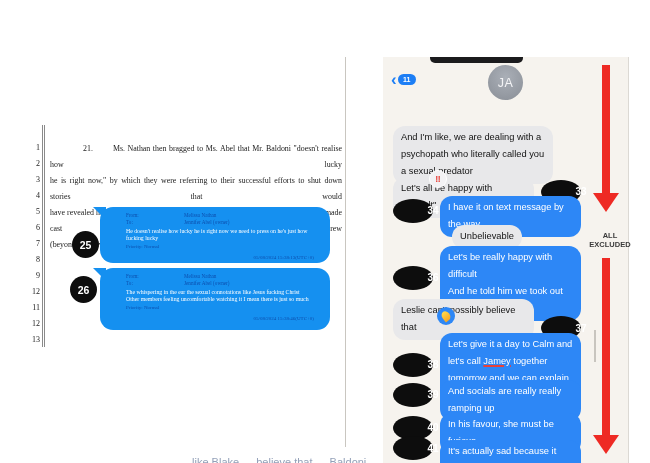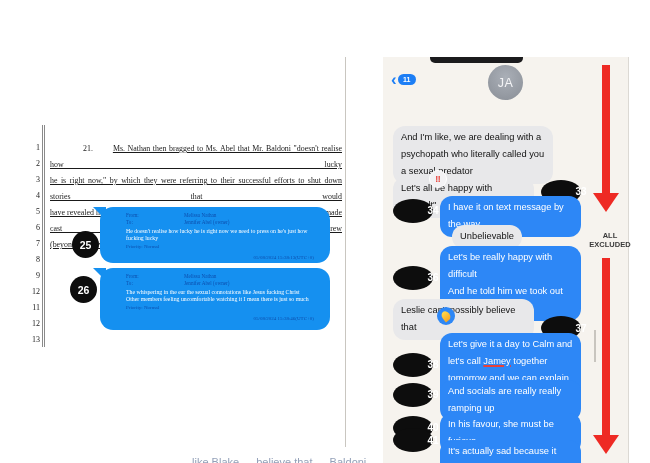--- a/index.html
+++ b/index.html
@@ -17,21 +17,21 @@
   }
   .doc-rule {
     position:absolute; left:14px; top:68px; width:3px; height:222px;
     border-left:1px solid #8a8a8a; border-right:1px solid #8a8a8a;
   }
   .ln {
     position:absolute; left:0; width:12px; text-align:right;
     font-size:8px; color:#222;
   }
   .doc-par { position:absolute; left:22px; top:84px; width:292px;
-    font-size:7.9px; line-height:16px; color:#1a1a1a;text-decoration:underline; }
+    font-size:7.9px; line-height:16px; color:#1a1a1a; }
   .doc-line { text-align:justify; text-align-last:justify; white-space:normal; }
   .doc-line.last { text-align:left; text-align-last:left; }
   .doc-line .pnum { display:inline-block; margin-left:33px; margin-right:20px; }
 
   .doc-bubble {
     position:absolute; left:72px; width:230px; background:#1590f0;
     border-radius:13px; color:#fff; padding:5px 10px 4px 26px;
   }
   .doc-bubble:before {
     content:""; position:absolute; left:-7px; top:0; width:0; height:0;
@@ -252,21 +252,21 @@
         <div class="chat-badge">39</div>
         <div class="bubble blue">And socials are really really ramping up</div>
       </div>
 
       <div class="msg-row m8 right">
         <div class="chat-badge">40</div>
         <div class="bubble blue">In his favour, she must be furious</div>
       </div>
 
       <div class="msg-row m9 right">
-        <div class="chat-badge" style="">41</div>
+        <div class="chat-badge" style="margin-top:8px">41</div>
         <div class="bubble blue">It's actually sad because it just shows you have people really want to hate on women</div>
       </div>
 
     </div>
 
     <div class="scroll-tick"></div>
 
     <div class="arrow-line a1"></div>
     <div class="arrow-head h1"></div>
     <div class="excluded">

